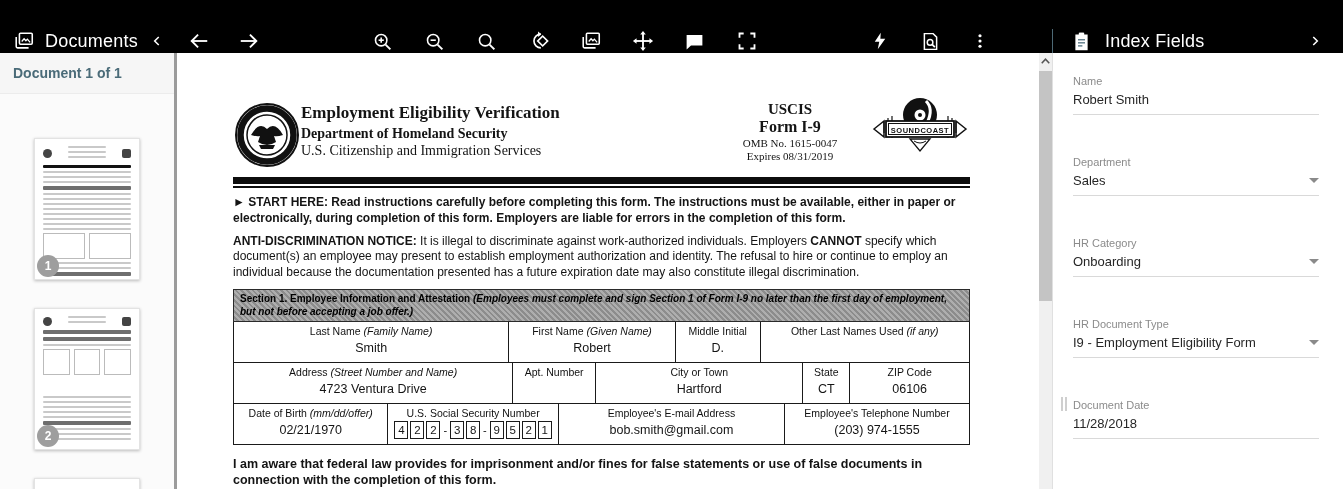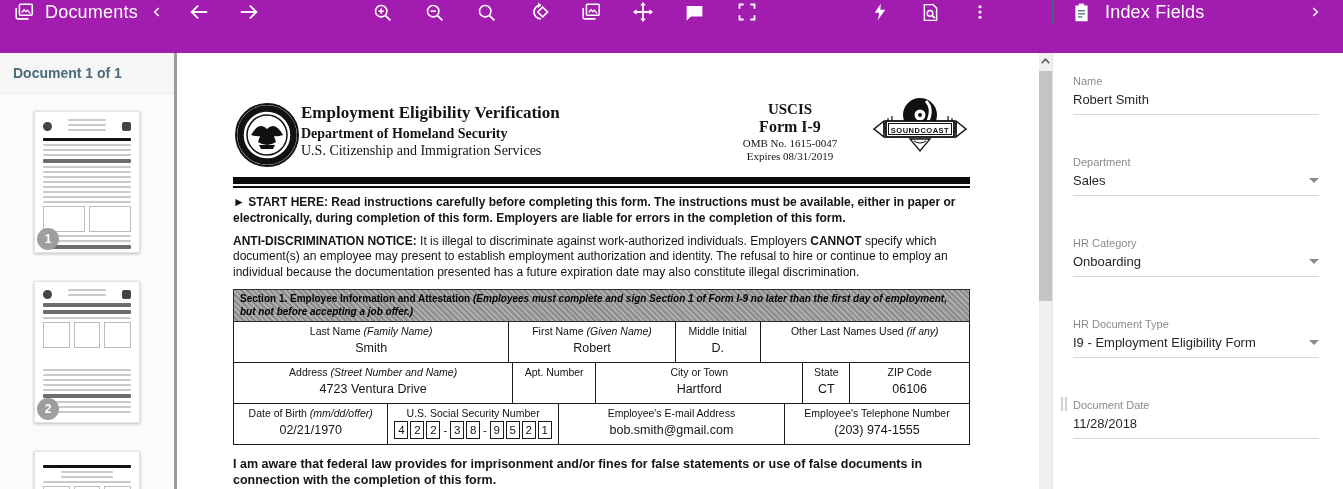--- a/index.html
+++ b/index.html
@@ -1,38 +1,38 @@
 <!DOCTYPE html>
 <html><head>
 <meta charset="utf-8">
 <style>
   * { margin:0; padding:0; box-sizing:border-box; }
   html,body { width:1343px; height:489px; overflow:hidden; }
   body { font-family:"Liberation Sans", sans-serif; background:#fff; }
   .app { width:1343px; height:489px; display:flex; flex-direction:column; position:relative; }
 
   
-  .topbar { height:53px; background:#a21caf; display:flex; align-items:flex-start; flex:0 0 53px; color:#fff; }
+  .topbar { height:53px; background:#000000; display:flex; align-items:flex-end; flex:0 0 53px; color:#fff; }
   .tb-docs { width:177px; display:flex; align-items:center; padding:0 10px 0 13px; gap:10px; flex:0 0 177px; }
   .tb-title { font-size:18px; font-weight:400; letter-spacing:.2px; flex:1; white-space:nowrap; }
   .tb-toolbar { flex:1; display:flex; align-items:center; justify-content:space-between; padding:0 12px 0 10px; }
   .tb-group { display:flex; align-items:center; }
   .tb-group.left  { gap:26px; }
   .tb-group.mid   { gap:28px; }
   .tb-group.right { gap:26px; }
   .tb-panelhead { width:291px; flex:0 0 291px; display:flex; align-items:center; gap:12px; padding:0 16px; border-left:1px solid #4d6975;margin-left:48px; }
   .tb-panelhead .tb-title { font-size:18px; }
   .icon-btn { width:24px; height:24px; display:flex; align-items:center; justify-content:center; cursor:pointer; }
   .icon-btn svg { display:block; }
 
   
   .content { flex:1; display:flex; min-height:0; }
 
   
-  .sidebar { width:177px; flex:0 0 177px; background:#fbfbfb; display:flex; flex-direction:column; border-right:3px solid #9b9b9b; }
+  .sidebar { width:177px; flex:0 0 177px; background:#fbfbfb; display:flex; flex-direction:column; border-right:3px solid #9b9b9b;gap:27px; }
   .sidebar-head { height:41px; background:#f6f6f6; display:flex; align-items:center; padding:0 13px; border-bottom:1px solid #ececec; flex:0 0 41px; }
   .sidebar-head span { color:#4a6b78; font-size:14px; font-weight:700; }
   .thumbs { flex:1; overflow:hidden; display:flex; flex-direction:column; align-items:center; padding-top:17px; }
   .thumb { position:relative; width:106px; height:142px; background:#fff; border:1px solid #e3e3e3; box-shadow:0 1px 3px rgba(0,0,0,.25); margin-bottom:28px; flex:0 0 auto; cursor:pointer; }
   .thumb .badge { position:absolute; left:2px; bottom:2px; width:22px; height:22px; background:#9e9e9e; border-radius:50%; color:#fff; font-size:12px; font-weight:700; display:flex; align-items:center; justify-content:center; }
   .mini { position:absolute; left:0; top:0; right:0; bottom:0; padding:7px 8px; overflow:hidden; }
   .ml { height:2px; background:#c9c9c9; margin-bottom:3px; border-radius:1px; }
   .ml.bar { height:4px; background:#6e6e6e; }
   .ml.blk { height:3px; background:#111; }
   .ml.short { width:60%; margin-left:20%; }

